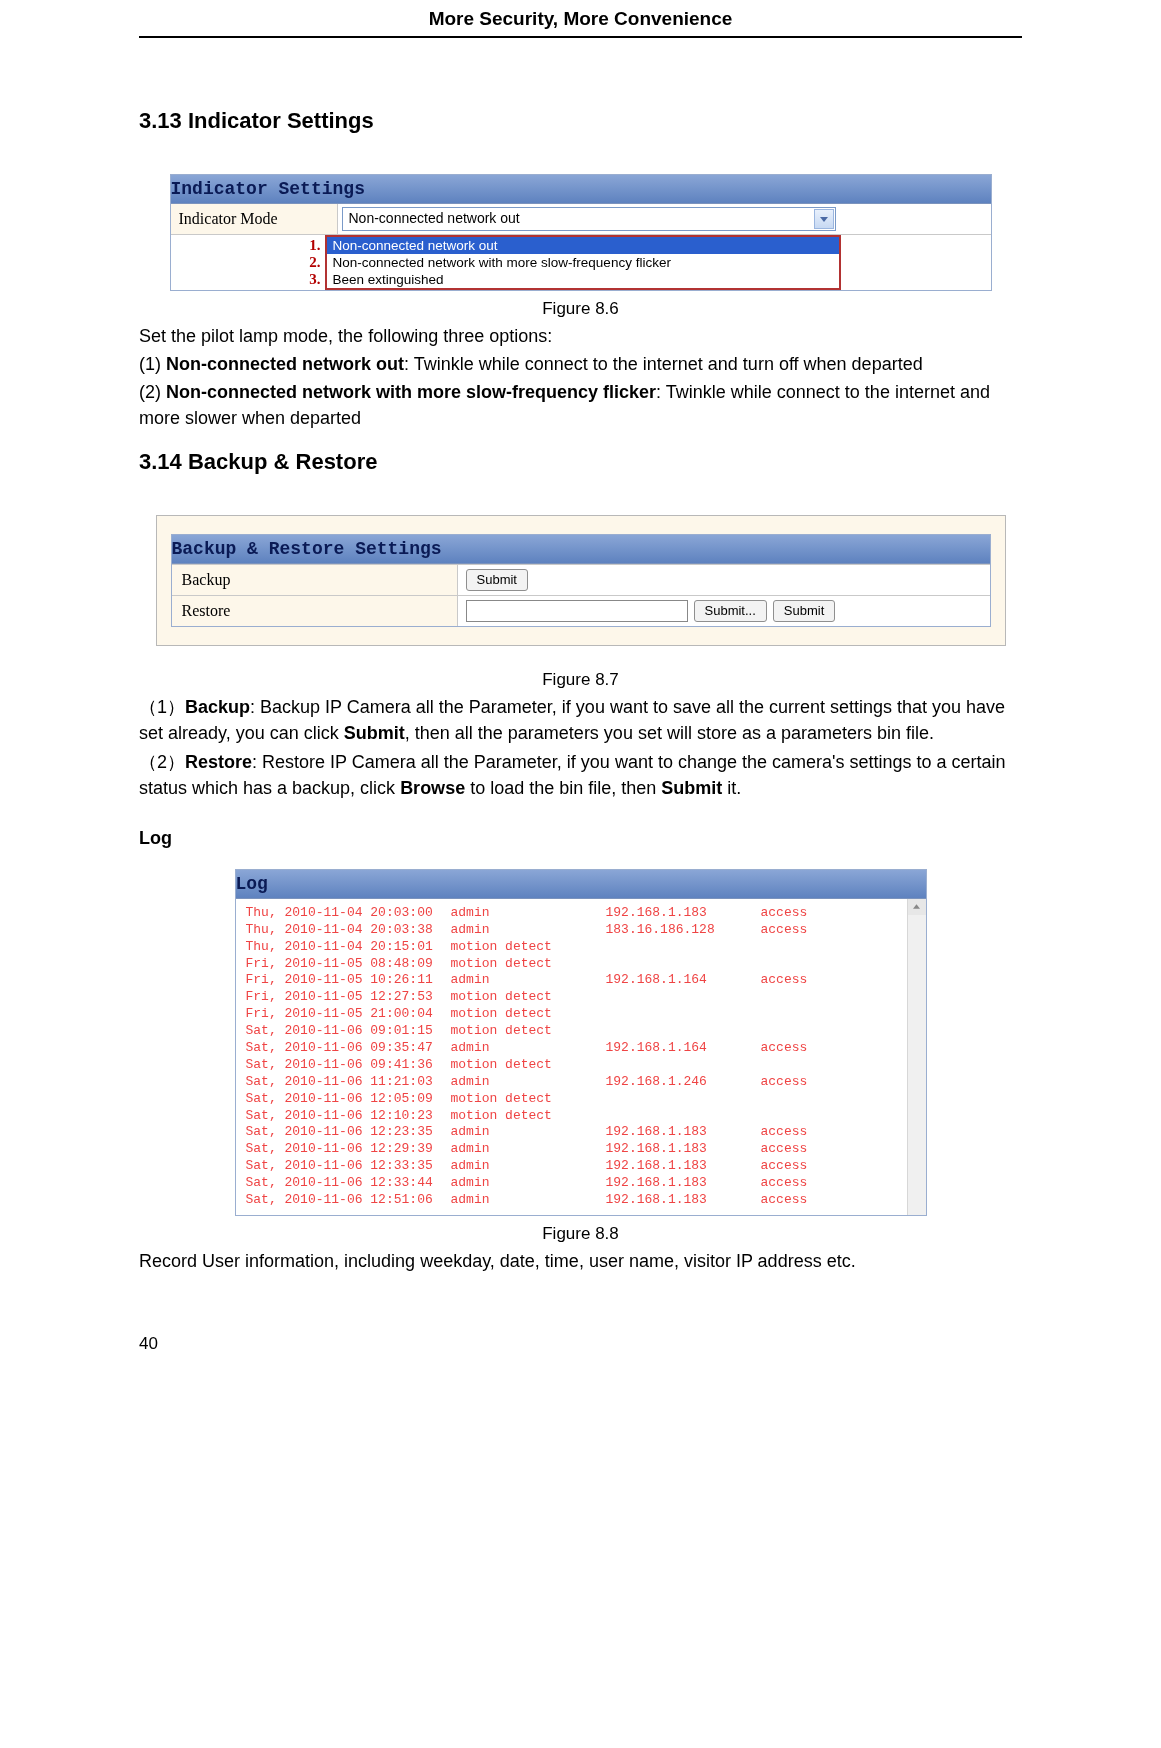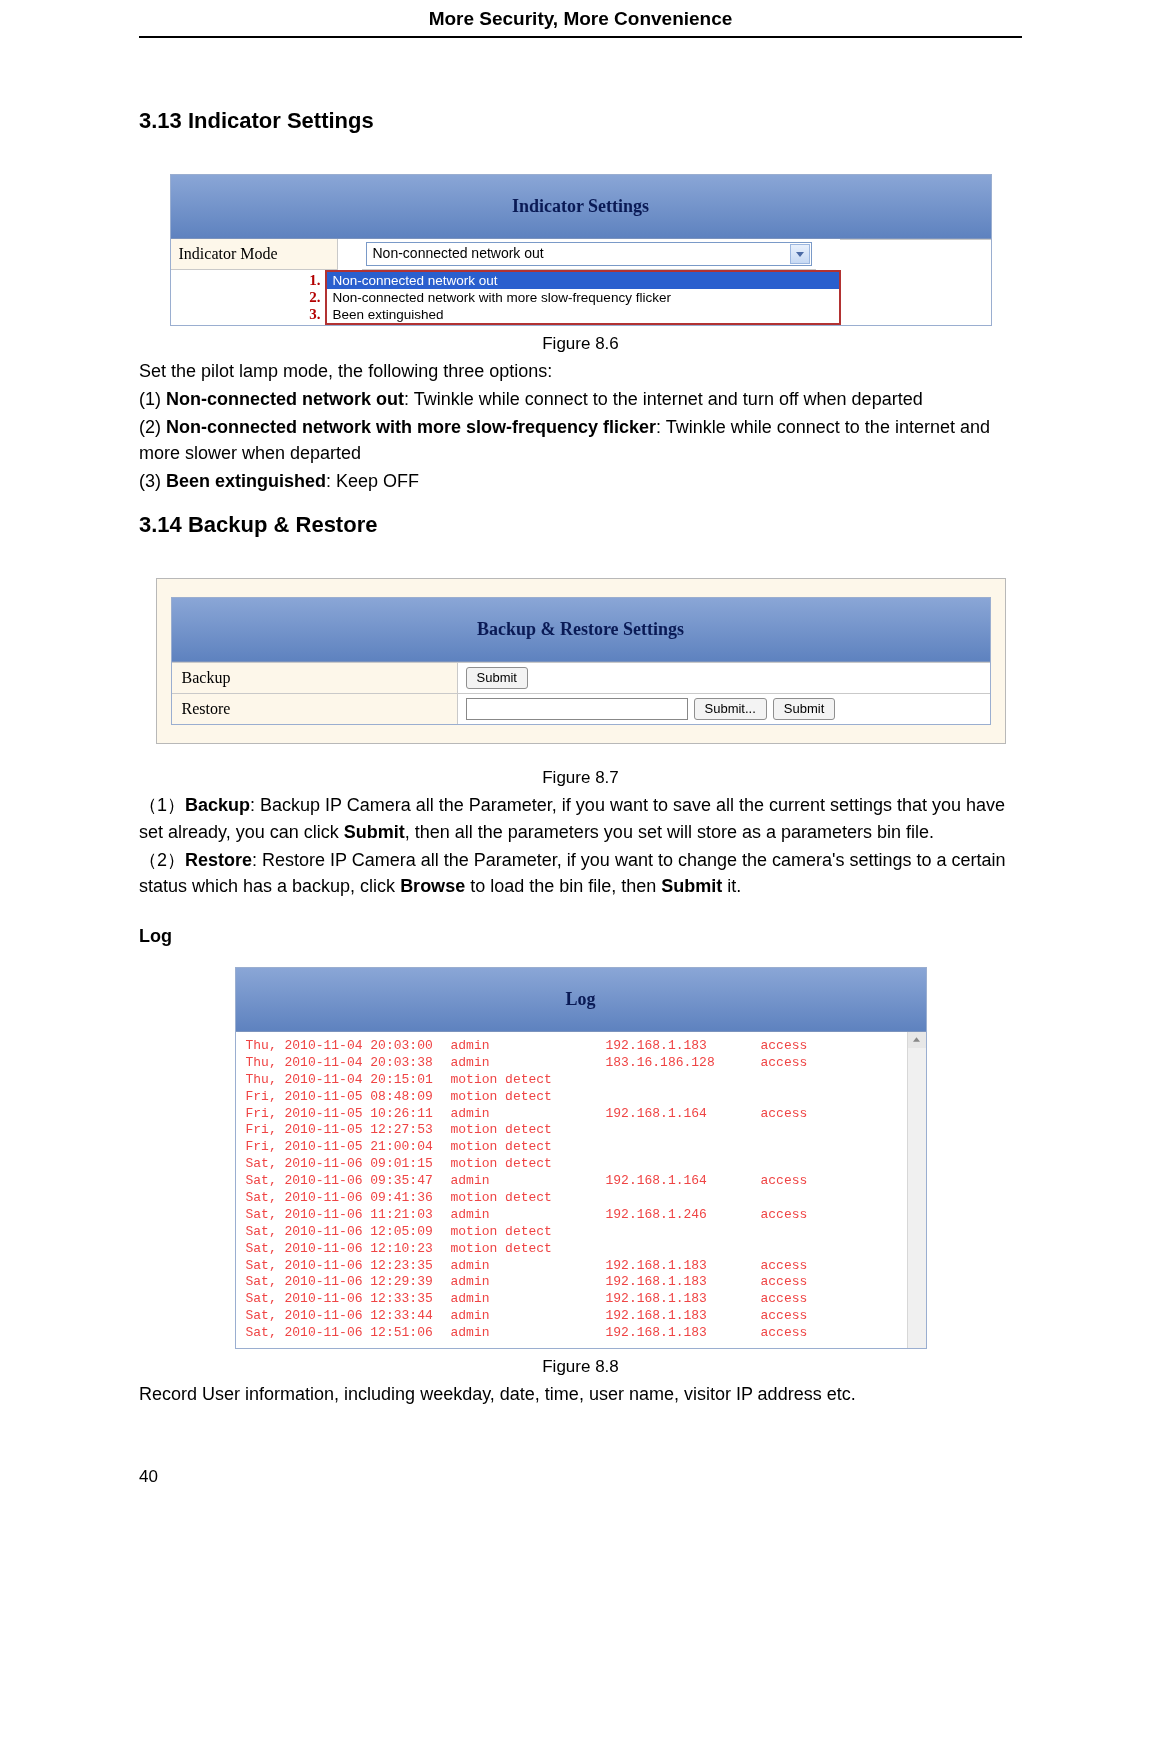--- a/index.html
+++ b/index.html
@@ -46,32 +46,31 @@
 
   
   .indicator-panel {
     width: 820px;
     margin: 0 auto;
     border: 1px solid #9aaed0;
     background: #fff;
   }
   .panel-title {
     background: linear-gradient(#8aa6d6, #5e82bf);
-    text-align: center;
-    font-family: Liberation Serif, serif;
+    text-align: left;
+    font-family: Liberation Mono, monospace;
     font-weight: bold;
     font-size: 18px;
     color: #0a1a55;
-    padding: 21px 0;
+    padding: 4px 0;
     border-bottom: 1px solid #7b93bd;
   }
   .indicator-row {
     display: flex;
-    align-items: flex-start;
-    gap: 24px;
+    align-items: flex-end;
   }
   .indicator-label {
     width: 150px;
     background: #fdf7ea;
     font-family: "Times New Roman", serif;
     font-size: 16px;
     padding: 6px 8px;
     border-right: 1px solid #c9c9c9;
     border-bottom: 1px solid #c9c9c9;
   }
@@ -271,21 +270,20 @@
       <div class="dropdown-right-empty"></div>
     </div>
   </div>
 
   <div class="figure-caption">Figure 8.6</div>
 
   <div class="body-text">
     <p>Set the pilot lamp mode, the following three options:</p>
     <p><span>(1) </span><b>Non-connected network out</b><span>: Twinkle while connect to the internet and turn off when departed</span></p>
     <p><span>(2) </span><b>Non-connected network with more slow-frequency flicker</b><span>: Twinkle while connect to the internet and more slower when departed</span></p>
-    <p><span>(3) </span><b>Been extinguished</b><span>: Keep OFF</span></p>
   </div>
 
   <h2 class="section tight">3.14 Backup &amp; Restore</h2>
 
   <div class="br-panel">
     <div class="br-inner">
       <div class="panel-title">Backup &amp; Restore Settings</div>
       <div class="br-row">
         <div class="br-label">Backup</div>
         <div class="br-field">

